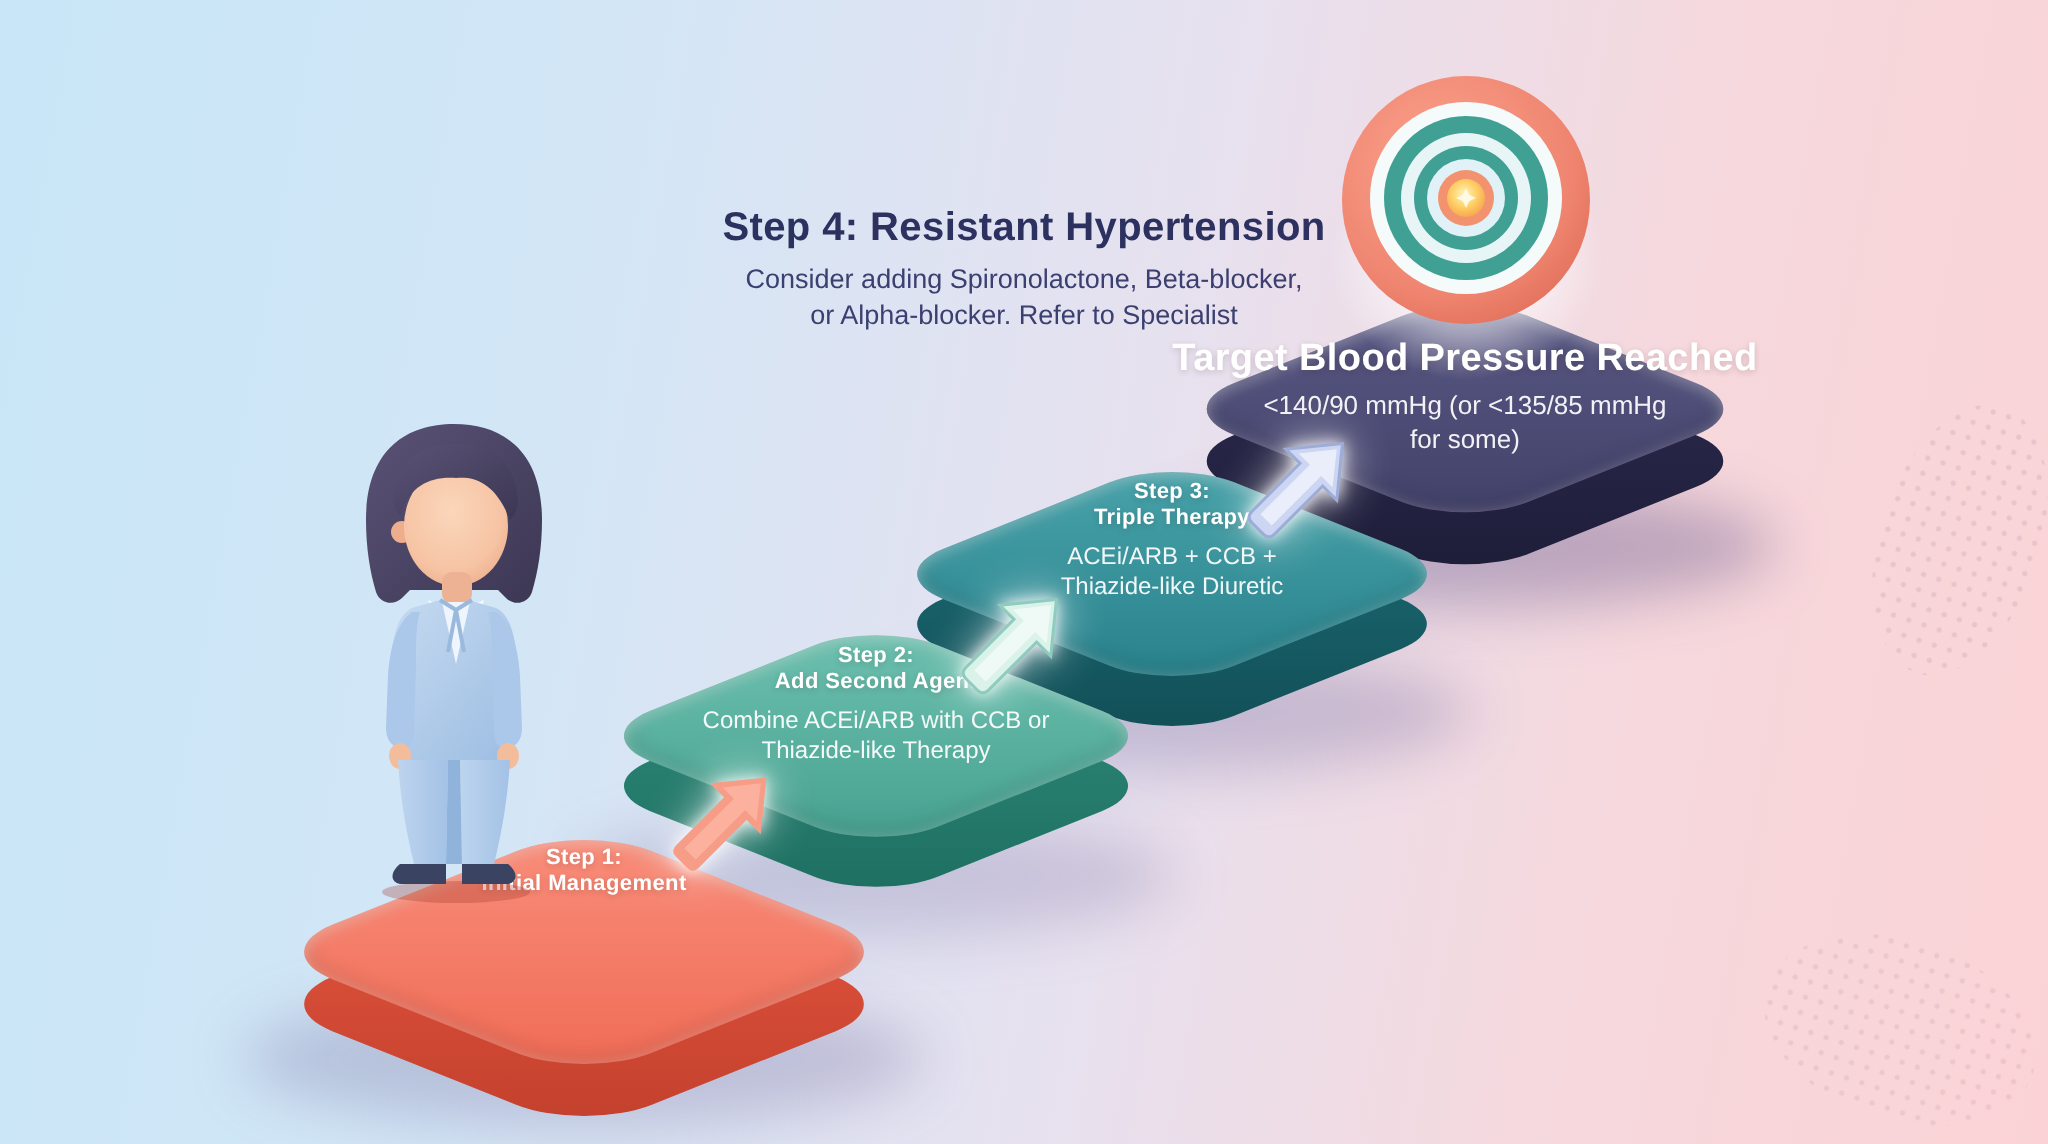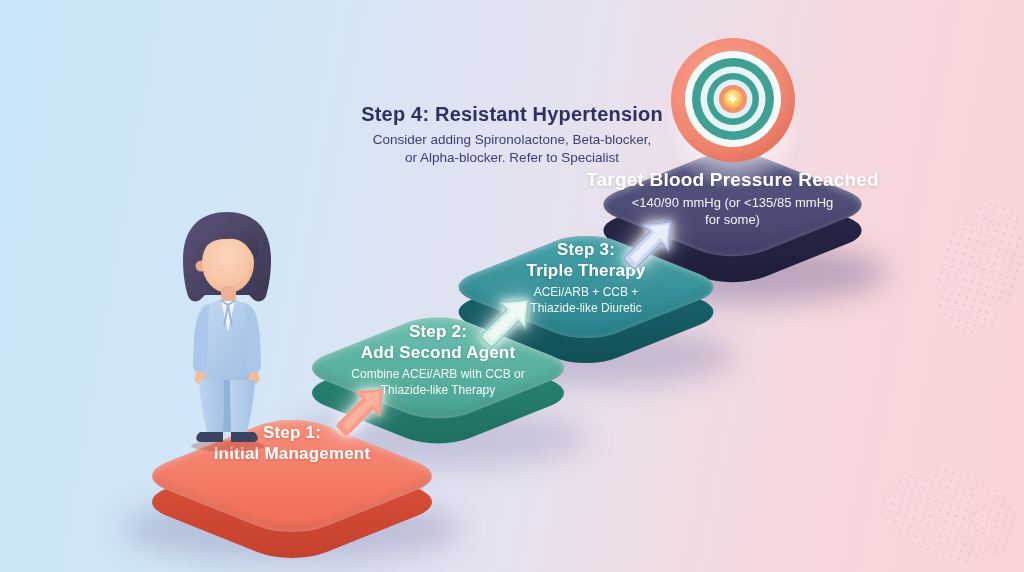--- a/index.html
+++ b/index.html
@@ -46,21 +46,21 @@
   .p3 .p-side { top:25px; background:linear-gradient(to bottom right,#1b6b74,#124e56); }
   .p3 .p-face { background:linear-gradient(to top left,#27808a,#4aa4ab); }
 
   .p4 { left:628px; top:100px; width:209px; height:209px; z-index:4; }
   .p4 .p-side,.p4 .p-face { border-radius:45px; }
   .p4 .p-side { top:26px; background:linear-gradient(to bottom right,#2c2b4f,#1d1c38); }
   .p4 .p-face { background:linear-gradient(to top left,#414068,#5b5a86); }
 
   .p-text { position:absolute; left:50%; transform:translateX(-50%); width:340px; text-align:center; color:#fff; }
   .p1 .p-text { top:60px; } .p2 .p-text { top:56px; } .p3 .p-text { top:56px; } .p4 .p-text { top:68px; }
-  .p-title { font-size:17px; font-weight:bold; line-height:1.22; white-space:pre-line; letter-spacing:.2px;
+  .p-title { font-size:11px; font-weight:bold; line-height:1.22; white-space:pre-line; letter-spacing:.2px;
              text-shadow:0 1px 3px rgba(50,25,25,.18); }
   .p4 .p-title { font-size:19px; }
   .p-sub { margin-top:4px; font-size:12px; line-height:1.3; color:rgba(255,255,255,.93); white-space:pre-line; }
   .p4 .p-sub { font-size:13px; }
 
   
   .gshadow { position:absolute; border-radius:50%; filter:blur(14px); z-index:3; }
   .gs1 { left:122px; top:495px; width:340px; height:68px; background:rgba(118,108,158,.30); }
   .gs2 { left:288px; top:408px; width:300px; height:60px; background:rgba(118,108,158,.26); }
   .gs3 { left:436px; top:326px; width:300px; height:60px; background:rgba(102,88,148,.28); }

